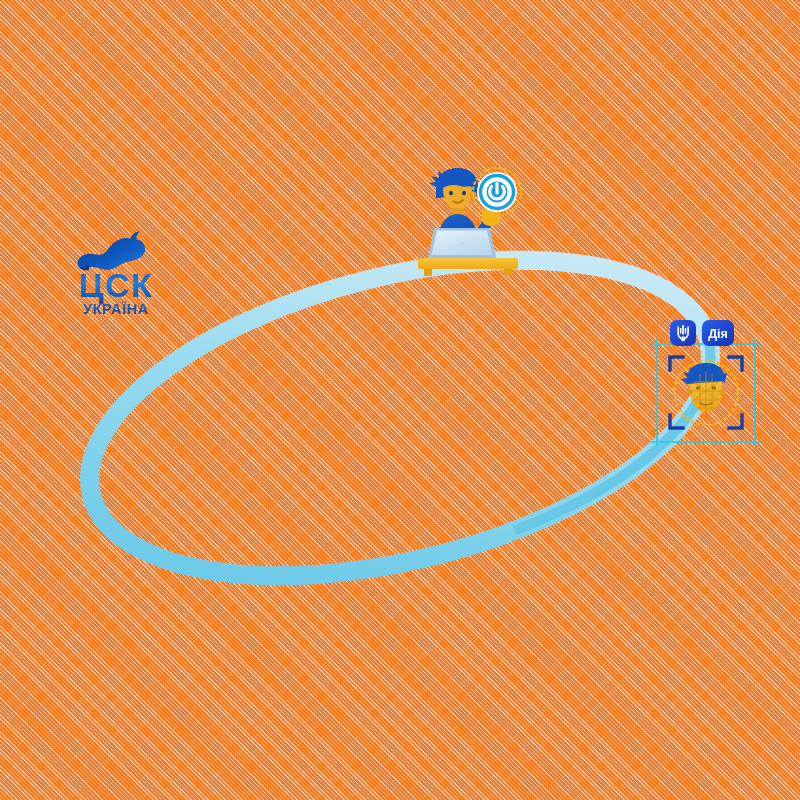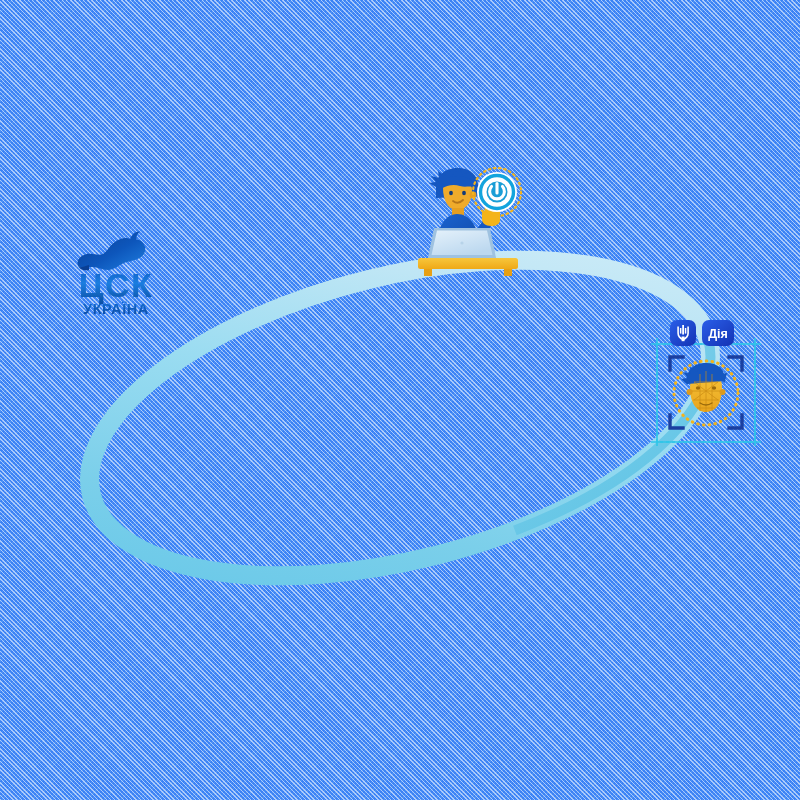--- a/index.html
+++ b/index.html
@@ -9,21 +9,21 @@
     background: #dff4fb;
   }
   body {
     font-family: "Liberation Sans", sans-serif;
   }
   .stage {
     position: relative;
     width: 800px;
     height: 800px;
     overflow: hidden;
-    background: #3b82f6;
+    background: #f97316;
   }
   
   .stage::before {
     content: "";
     position: absolute;
     inset: 0;
     background-image:
       repeating-linear-gradient(45deg, rgba(255,255,255,.55) 0 1px, rgba(255,255,255,0) 1px 3px),
       repeating-linear-gradient(-45deg, rgba(160,215,235,.20) 0 1px, rgba(255,255,255,0) 1px 3px);
     pointer-events: none;

